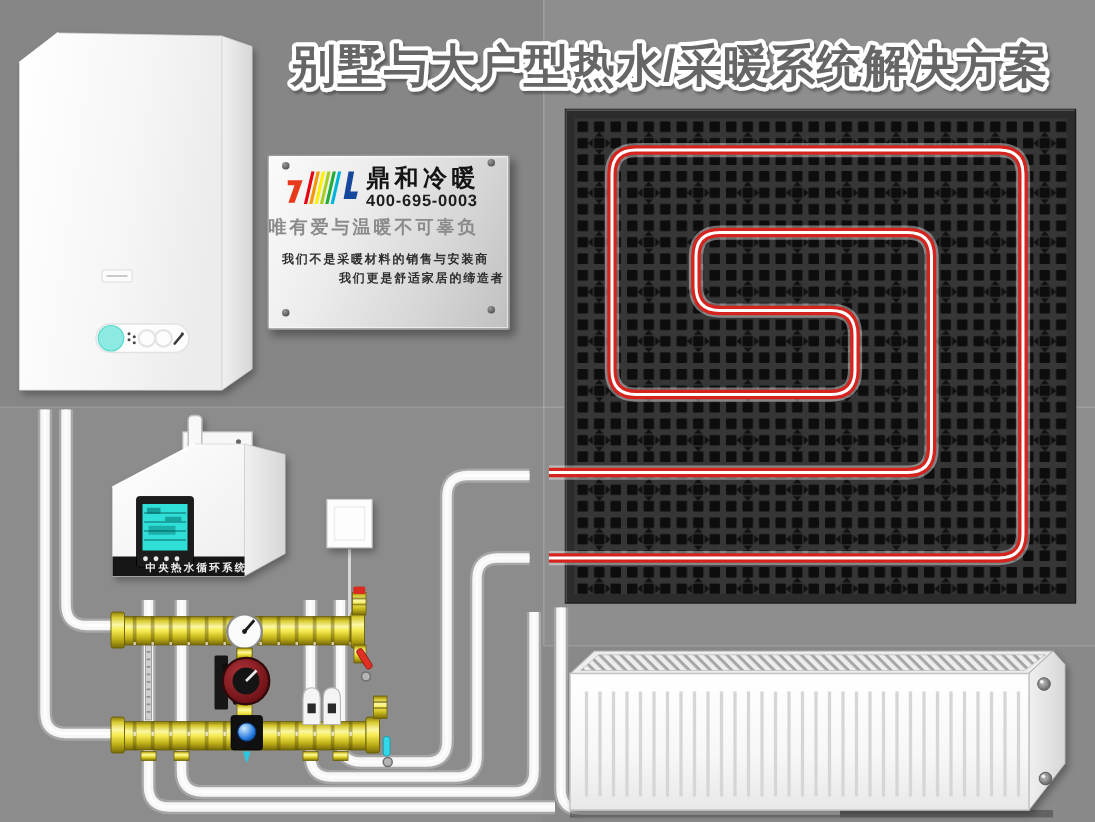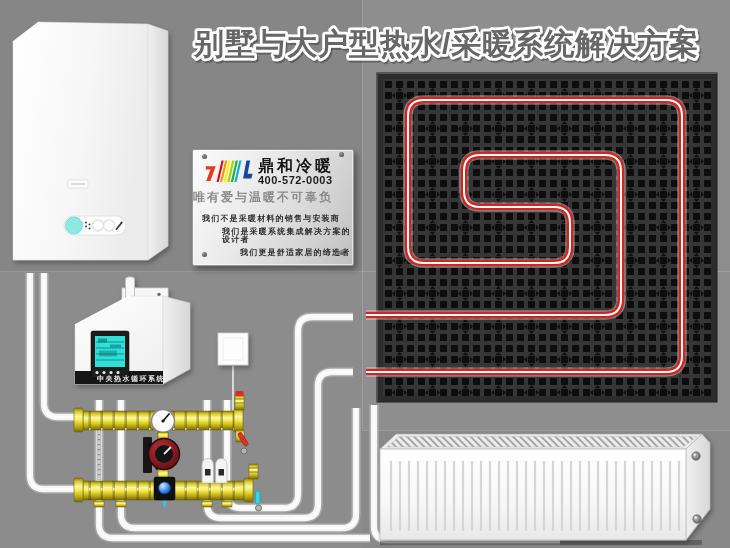--- a/index.html
+++ b/index.html
@@ -12,24 +12,24 @@
   .seam{position:absolute;background:rgba(255,255,255,.15);}
   .seam-v{left:362px;top:0;width:1px;height:430px;}
   .seam-h1{left:0;top:271px;width:730px;height:1px;}
   .seam-h2{left:362px;top:430px;width:368px;height:1px;}
   svg.scene{position:absolute;left:0;top:0;z-index:2;}
   .title-text{font-family:"Liberation Sans","DejaVu Sans",sans-serif;font-weight:bold;font-size:30px;
               letter-spacing:1px;fill:#666666;stroke:#ffffff;stroke-width:5.5px;
               paint-order:stroke;stroke-linejoin:round;}
   .tank-label{font-size:7px;letter-spacing:1.5px;fill:#f0f0f0;font-weight:bold;}
   
-  .plaque{position:absolute;left:192px;top:103px;width:160px;height:115px;z-index:3;
+  .plaque{position:absolute;left:178px;top:103px;width:160px;height:115px;z-index:3;
           background:linear-gradient(115deg,#fbfbfb 0%,#ececec 35%,#d6d6d6 70%,#c0c0c0 100%);
           border:1px solid #979797;border-radius:2px;
-          box-shadow:3px 4px 6px rgba(0,0,0,.35), inset 0 0 0 1px rgba(255,255,255,.55);margin-top:46px;}
+          box-shadow:3px 4px 6px rgba(0,0,0,.35), inset 0 0 0 1px rgba(255,255,255,.55);}
   .screw{position:absolute;width:5px;height:5px;border-radius:50%;
          background:radial-gradient(circle at 35% 30%,#9a9a9a,#3c3c3c);}
   .s-tl{left:9px;top:4px;} .s-tr{right:9px;top:2px;} .s-bl{left:9px;bottom:8px;} .s-br{right:9px;bottom:10px;}
   .plaque-head{display:flex;align-items:center;padding:7px 6px 0 12px;}
   .logo{width:48px;height:26px;flex:0 0 auto;}
   .plaque-brand-col{margin-left:5px;}
   .brand{font-size:16px;font-weight:bold;color:#141414;letter-spacing:3px;line-height:17px;}
   .phone{font-size:11px;font-weight:bold;color:#1d1d1d;letter-spacing:.5px;line-height:12px;}
   .slogan{margin-top:3px;text-align:left;font-size:12px;font-weight:bold;color:#8b8b8b;letter-spacing:2px;}
   .pline{font-size:8px;font-weight:bold;color:#2e2e2e;letter-spacing:1.2px;line-height:8px;}
@@ -309,21 +309,20 @@
         <polygon points="20,1 22.6,1 16.6,27 14,27" fill="#e60012"></polygon>
         <polygon points="24.3,1 26.9,1 20.9,27 18.3,27" fill="#f39800"></polygon>
         <polygon points="28.6,1 31.2,1 25.2,27 22.6,27" fill="#fff100"></polygon>
         <polygon points="32.9,1 35.5,1 29.5,27 26.9,27" fill="#a8cf22"></polygon>
         <polygon points="37.2,1 39.8,1 33.8,27 31.2,27" fill="#22ac38"></polygon>
         <polygon points="41.5,1 44.1,1 38.1,27 35.5,27" fill="#00b3d8"></polygon>
         <path d="M50 1 H54.5 L51.5 17 H57.5 L56 23 H46 Z" fill="#15489c"></path>
       </svg>
       <div class="plaque-brand-col">
         <div class="brand">鼎和冷暖</div>
-        <div class="phone">400-572-0003</div>
+        <div class="phone">400-695-0003</div>
       </div>
     </div>
     <div class="slogan">唯有爱与温暖不可辜负</div>
     <div class="pline p1">我们不是采暖材料的销售与安装商</div>
-    <div class="pline p2">我们是采暖系统集成解决方案的设计者</div>
     <div class="pline p3">我们更是舒适家居的缔造者</div>
   </div>
 </div>
 
 </body></html>

